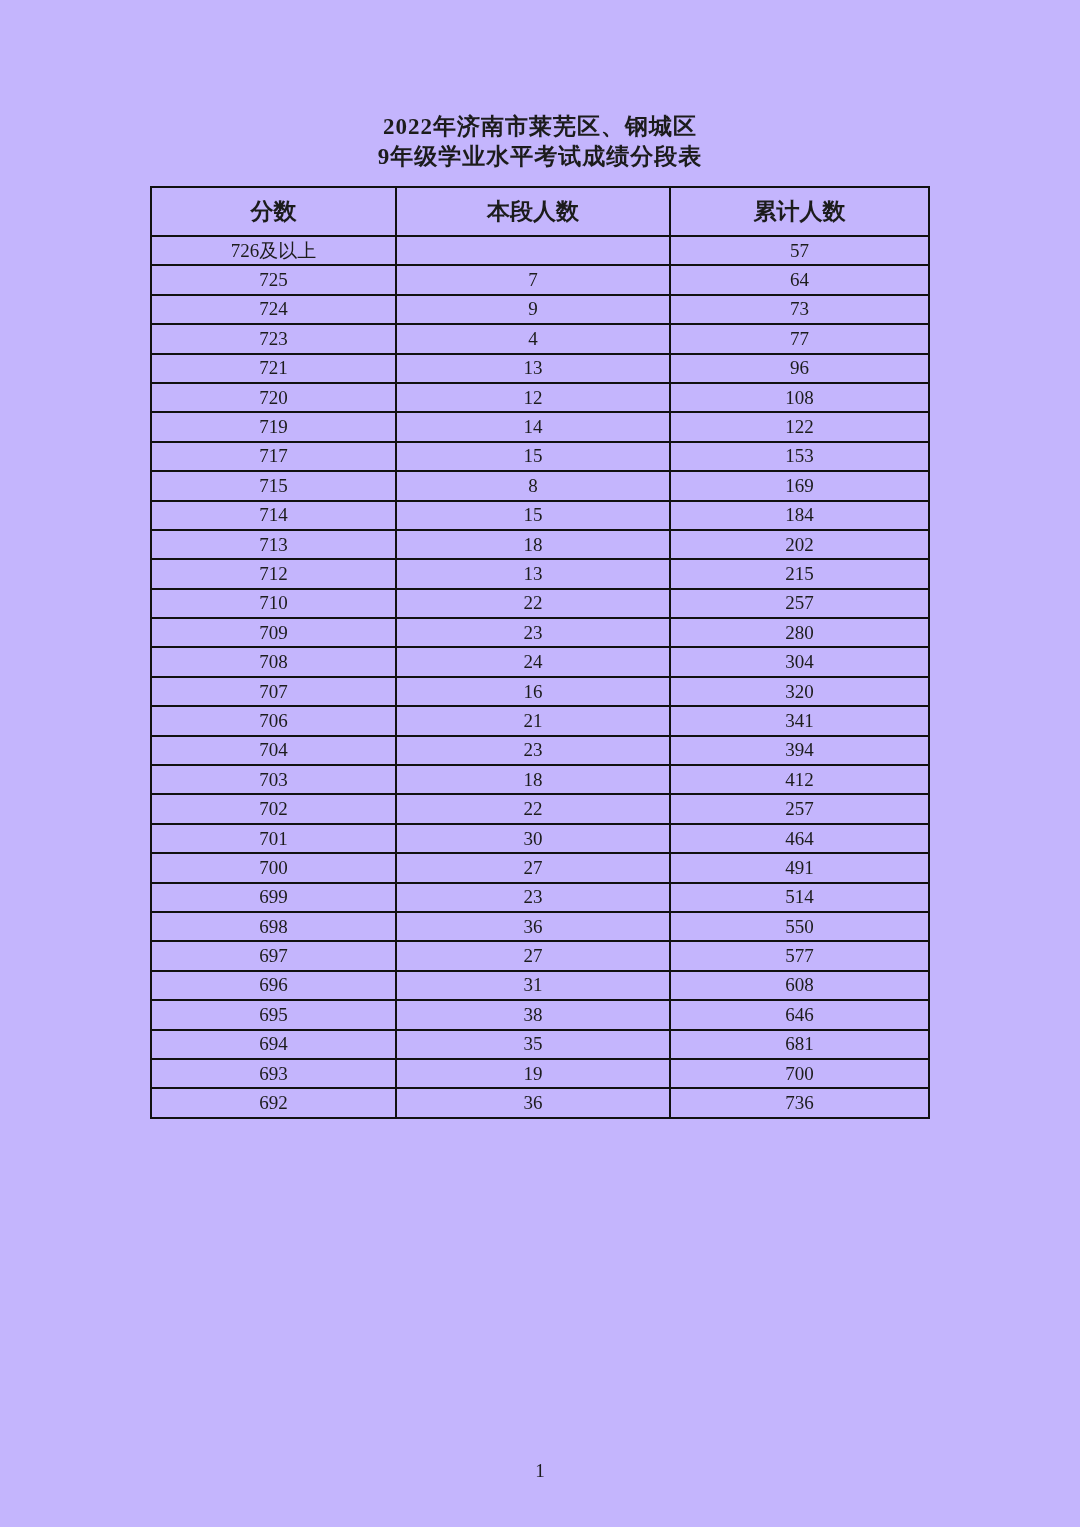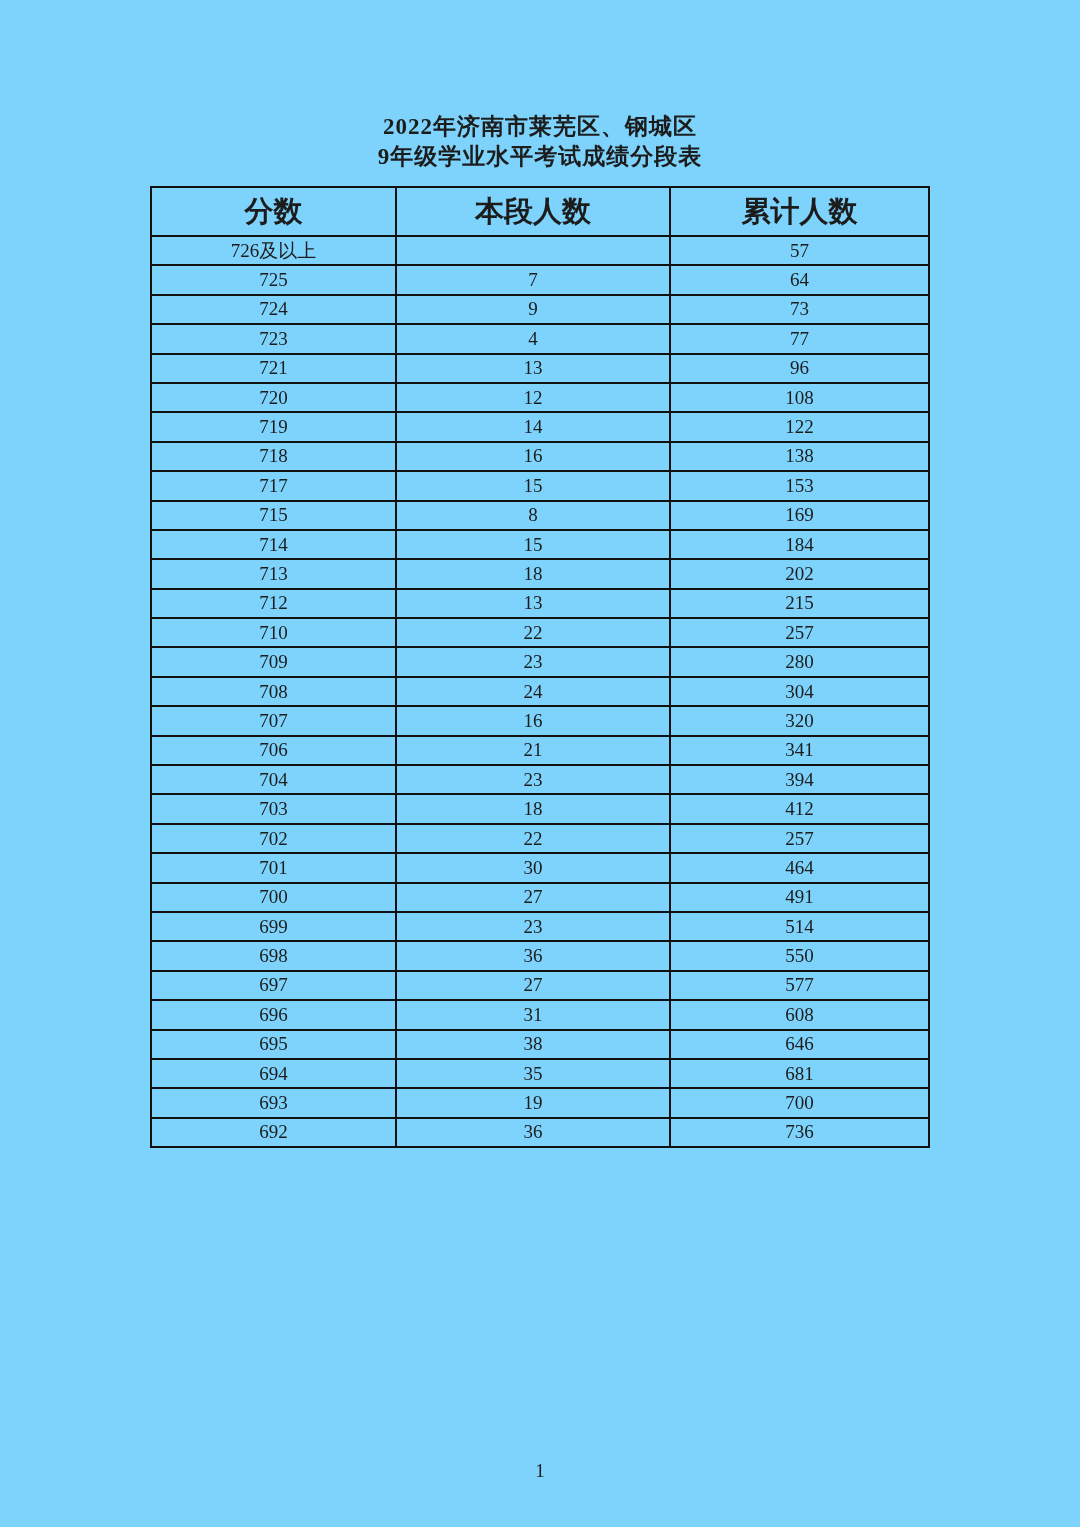--- a/index.html
+++ b/index.html
@@ -6,21 +6,21 @@
   html, body {
     width: 1080px;
     background: #ffffff;
     font-family: "Liberation Serif", "DejaVu Serif", serif;
     color: #1c1c1c;
   }
   .page {
     position: relative;
     width: 1080px;
     height: 1527px;
-    background: #7dd3fc;
+    background: #c4b5fd;
     overflow: hidden;
   }
   .title-block {
     padding-top: 112px;
     text-align: center;
   }
   .title-line {
     font-size: 23px;
     font-weight: bold;
     line-height: 30px;
@@ -41,21 +41,21 @@
   table.score-table th,
   table.score-table td {
     border: 2px solid #111111;
     text-align: center;
     vertical-align: middle;
     overflow: hidden;
     white-space: nowrap;
   }
   table.score-table th {
     height: 49px;
-    font-size: 29px;
+    font-size: 23px;
     font-weight: bold;
   }
   table.score-table td {
     height: 29.4px;
     font-size: 19px;
     font-weight: normal;
   }
   col.c1 { width: 31.5%; }
   col.c2 { width: 35.2%; }
   col.c3 { width: 33.3%; }
@@ -123,25 +123,20 @@
             <td>720</td>
             <td>12</td>
             <td>108</td>
           </tr>
           <tr>
             <td>719</td>
             <td>14</td>
             <td>122</td>
           </tr>
           <tr>
-            <td>718</td>
-            <td>16</td>
-            <td>138</td>
-          </tr>
-          <tr>
             <td>717</td>
             <td>15</td>
             <td>153</td>
           </tr>
           <tr>
             <td>715</td>
             <td>8</td>
             <td>169</td>
           </tr>
           <tr>

